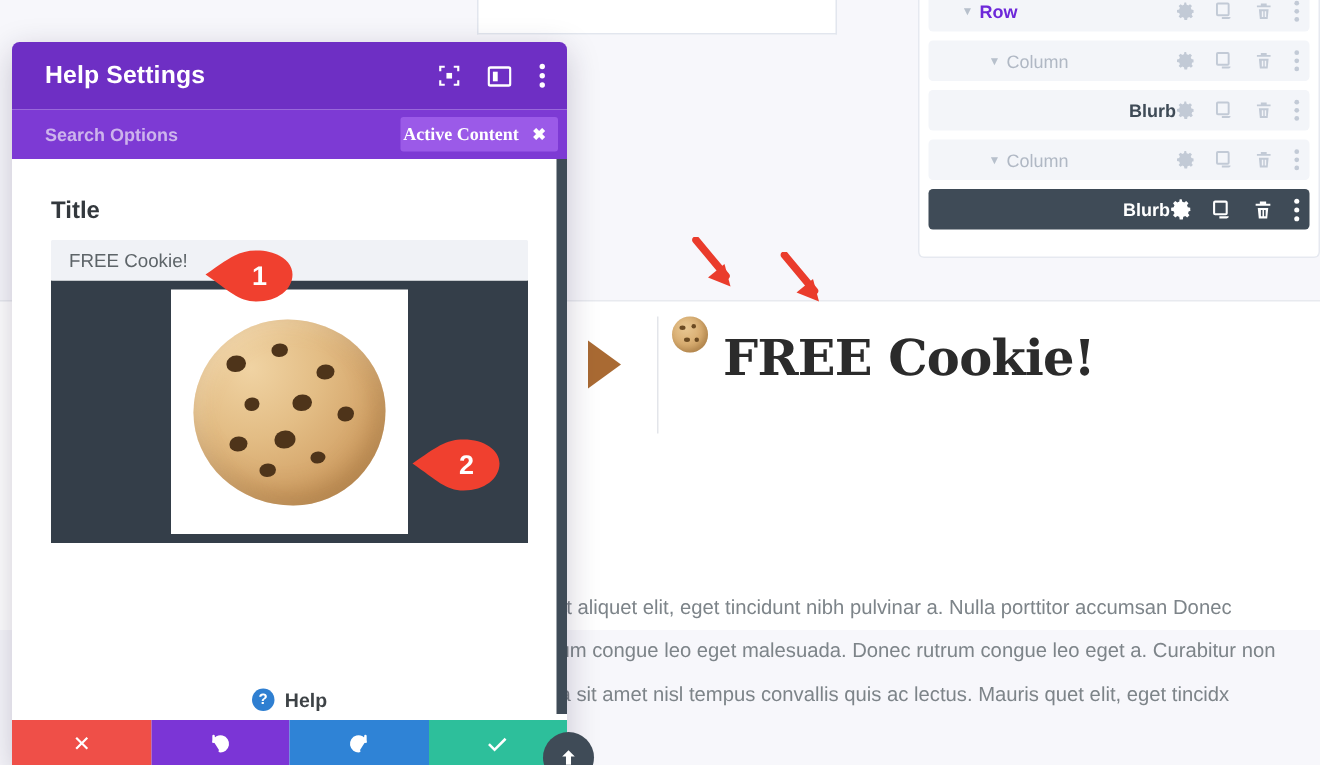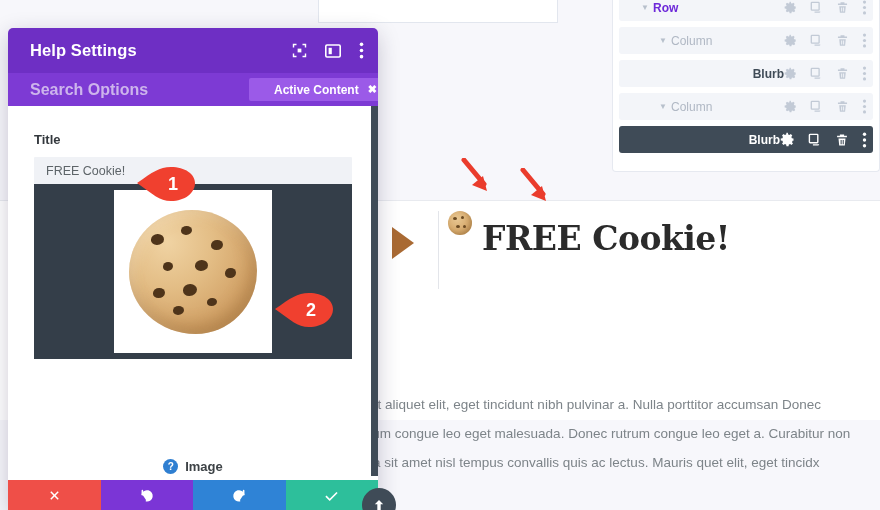--- a/index.html
+++ b/index.html
@@ -106,37 +106,37 @@
   #modal-title { font-size:16.5px; font-weight:bold; color:#ffffff; flex:1; letter-spacing:.1px; }
   .hdr-icon { margin-left:18px; display:flex; align-items:center; cursor:pointer; }
   .hdr-icon svg { display:block; }
 
   #modal-searchbar {
     height:33px; background:#7d3ad4; display:flex; align-items:center;
     padding:0 6px 0 22px;
   }
   #search-input {
     flex:1; background:transparent; border:none; outline:none;
-    font-family:"Liberation Sans", sans-serif; font-size:16px;
-    color:#e2d2f7; font-weight:bold;
+    font-family:"Liberation Sans", sans-serif; font-size:12px;
+    color:#e2d2f7; font-weight:normal;
   }
   #search-input::placeholder { color:#cdb4ec; font-weight:bold; opacity:1; }
   #active-chip {
     background:#9b5ae8; color:#ffffff; font-size:12px; font-weight:bold;
     border-radius:2px; height:23px; display:flex; align-items:center;
-    padding:0 8px 0 25px; gap:9px; cursor:pointer; white-space:nowrap;
+    padding:0 8px 0 2px; gap:9px; cursor:pointer; white-space:nowrap;font-family:Liberation Serif, serif;
   }
   #active-chip .chip-x { font-size:11px; }
 
   #modal-body {
     position:absolute; left:0; top:78px; right:0; bottom:58px;
     background:#ffffff; padding:26px 26px 0 26px; overflow:hidden;
   }
   .field-label {
-    font-size:13px; font-weight:bold; color:#33383d; margin-bottom:10px;
+    font-size:16px; font-weight:bold; color:#33383d; margin-bottom:10px;
   }
   #title-input {
     width:100%; height:27px; background:#f0f2f6; border:none; outline:none;
     font-family:"Liberation Sans", sans-serif; font-size:12.5px; color:#5d6468;
     padding:0 12px; border-radius:1px;
   }
   #image-label { margin-top:26px; }
   #image-preview {
     width:100%; height:175px; background:#343e49;
     display:flex; align-items:center; justify-content:center;
@@ -444,21 +444,21 @@
           <b style="left:78px;top:88px;width:10px;height:8px;"></b>
         </div>
       </div>
     </div>
   </div>
 
   <div id="modal-scroll"></div>
 
   <div id="modal-help">
     <div id="help-circle">?</div>
-    <div id="help-text">Image</div>
+    <div id="help-text">Help</div>
   </div>
 
   <div id="modal-footer">
     <div class="footer-btn" style="background:#ef4f48;">
       <svg width="13" height="13" viewBox="0 0 20 20">
           <path d="M16.5 5.1 14.9 3.5 10 8.4 5.1 3.5 3.5 5.1 8.4 10l-4.9 4.9 1.6 1.6L10 11.6l4.9 4.9 1.6-1.6L11.6 10z"></path>
         </svg>
     </div>
     <div class="footer-btn" style="background:#7b35d6;">
       <svg width="15" height="15" viewBox="0 0 20 20" fill="none" stroke="#ffffff" stroke-width="2.2" stroke-linecap="round">

